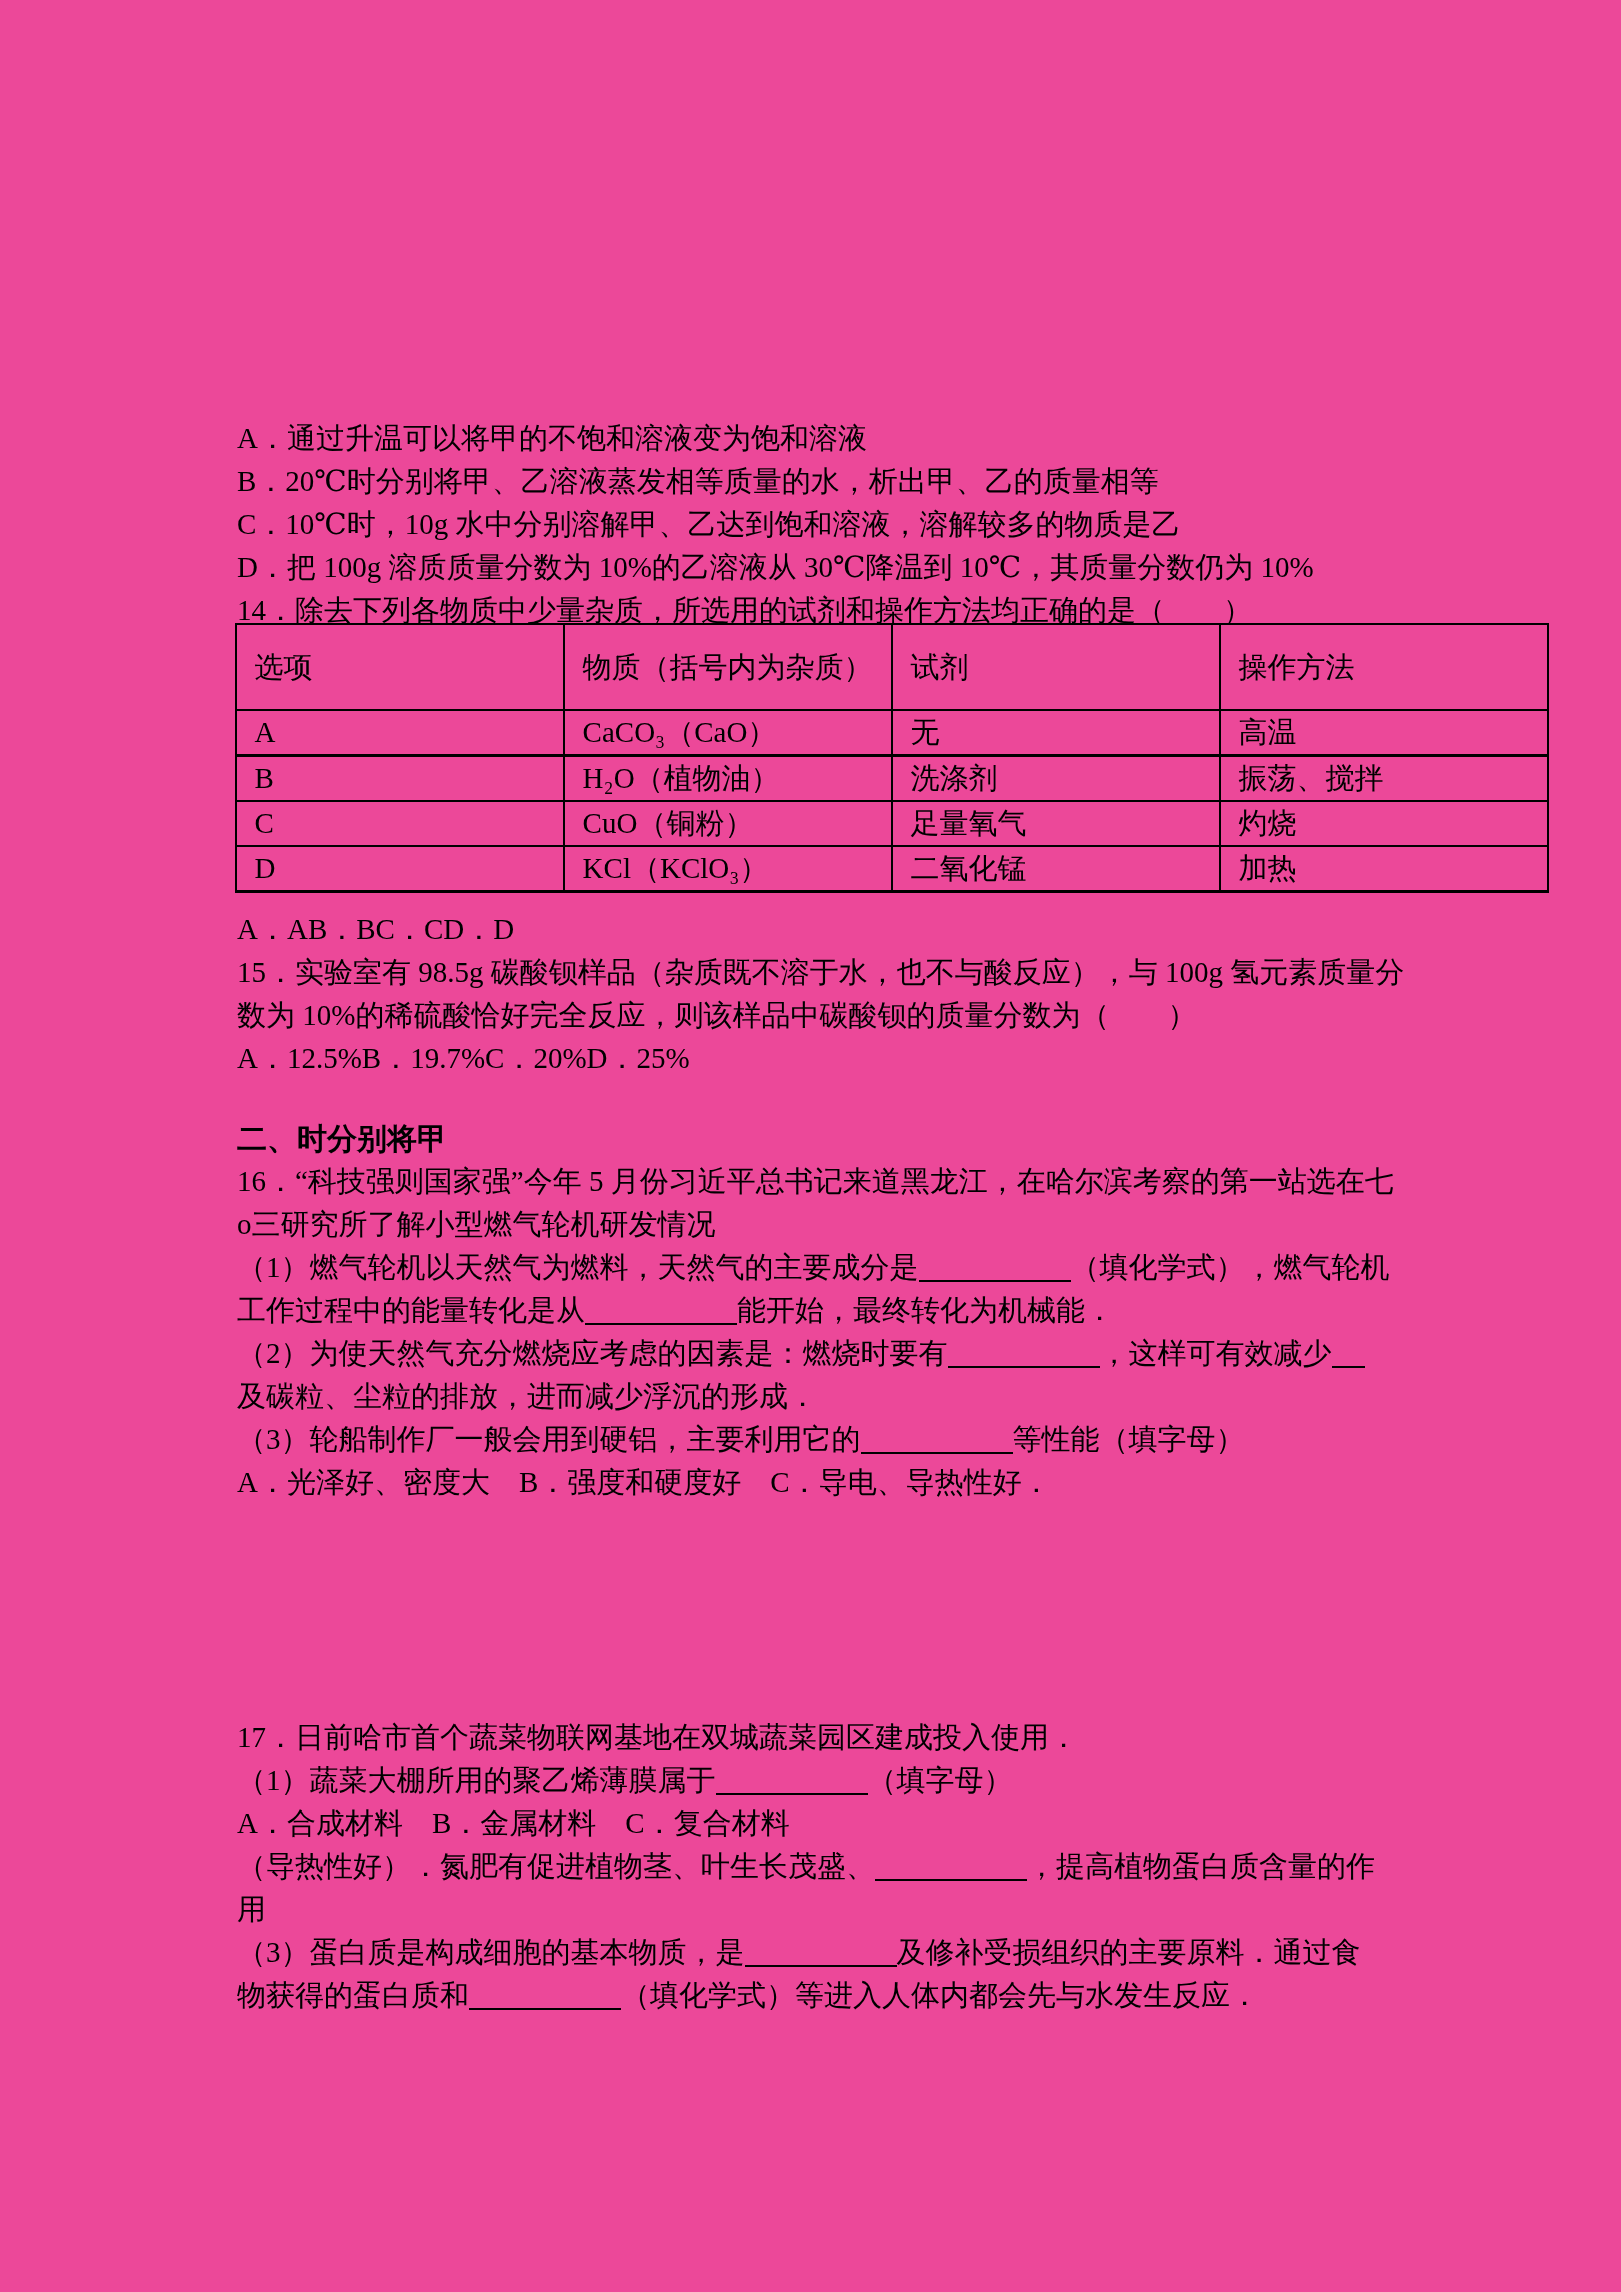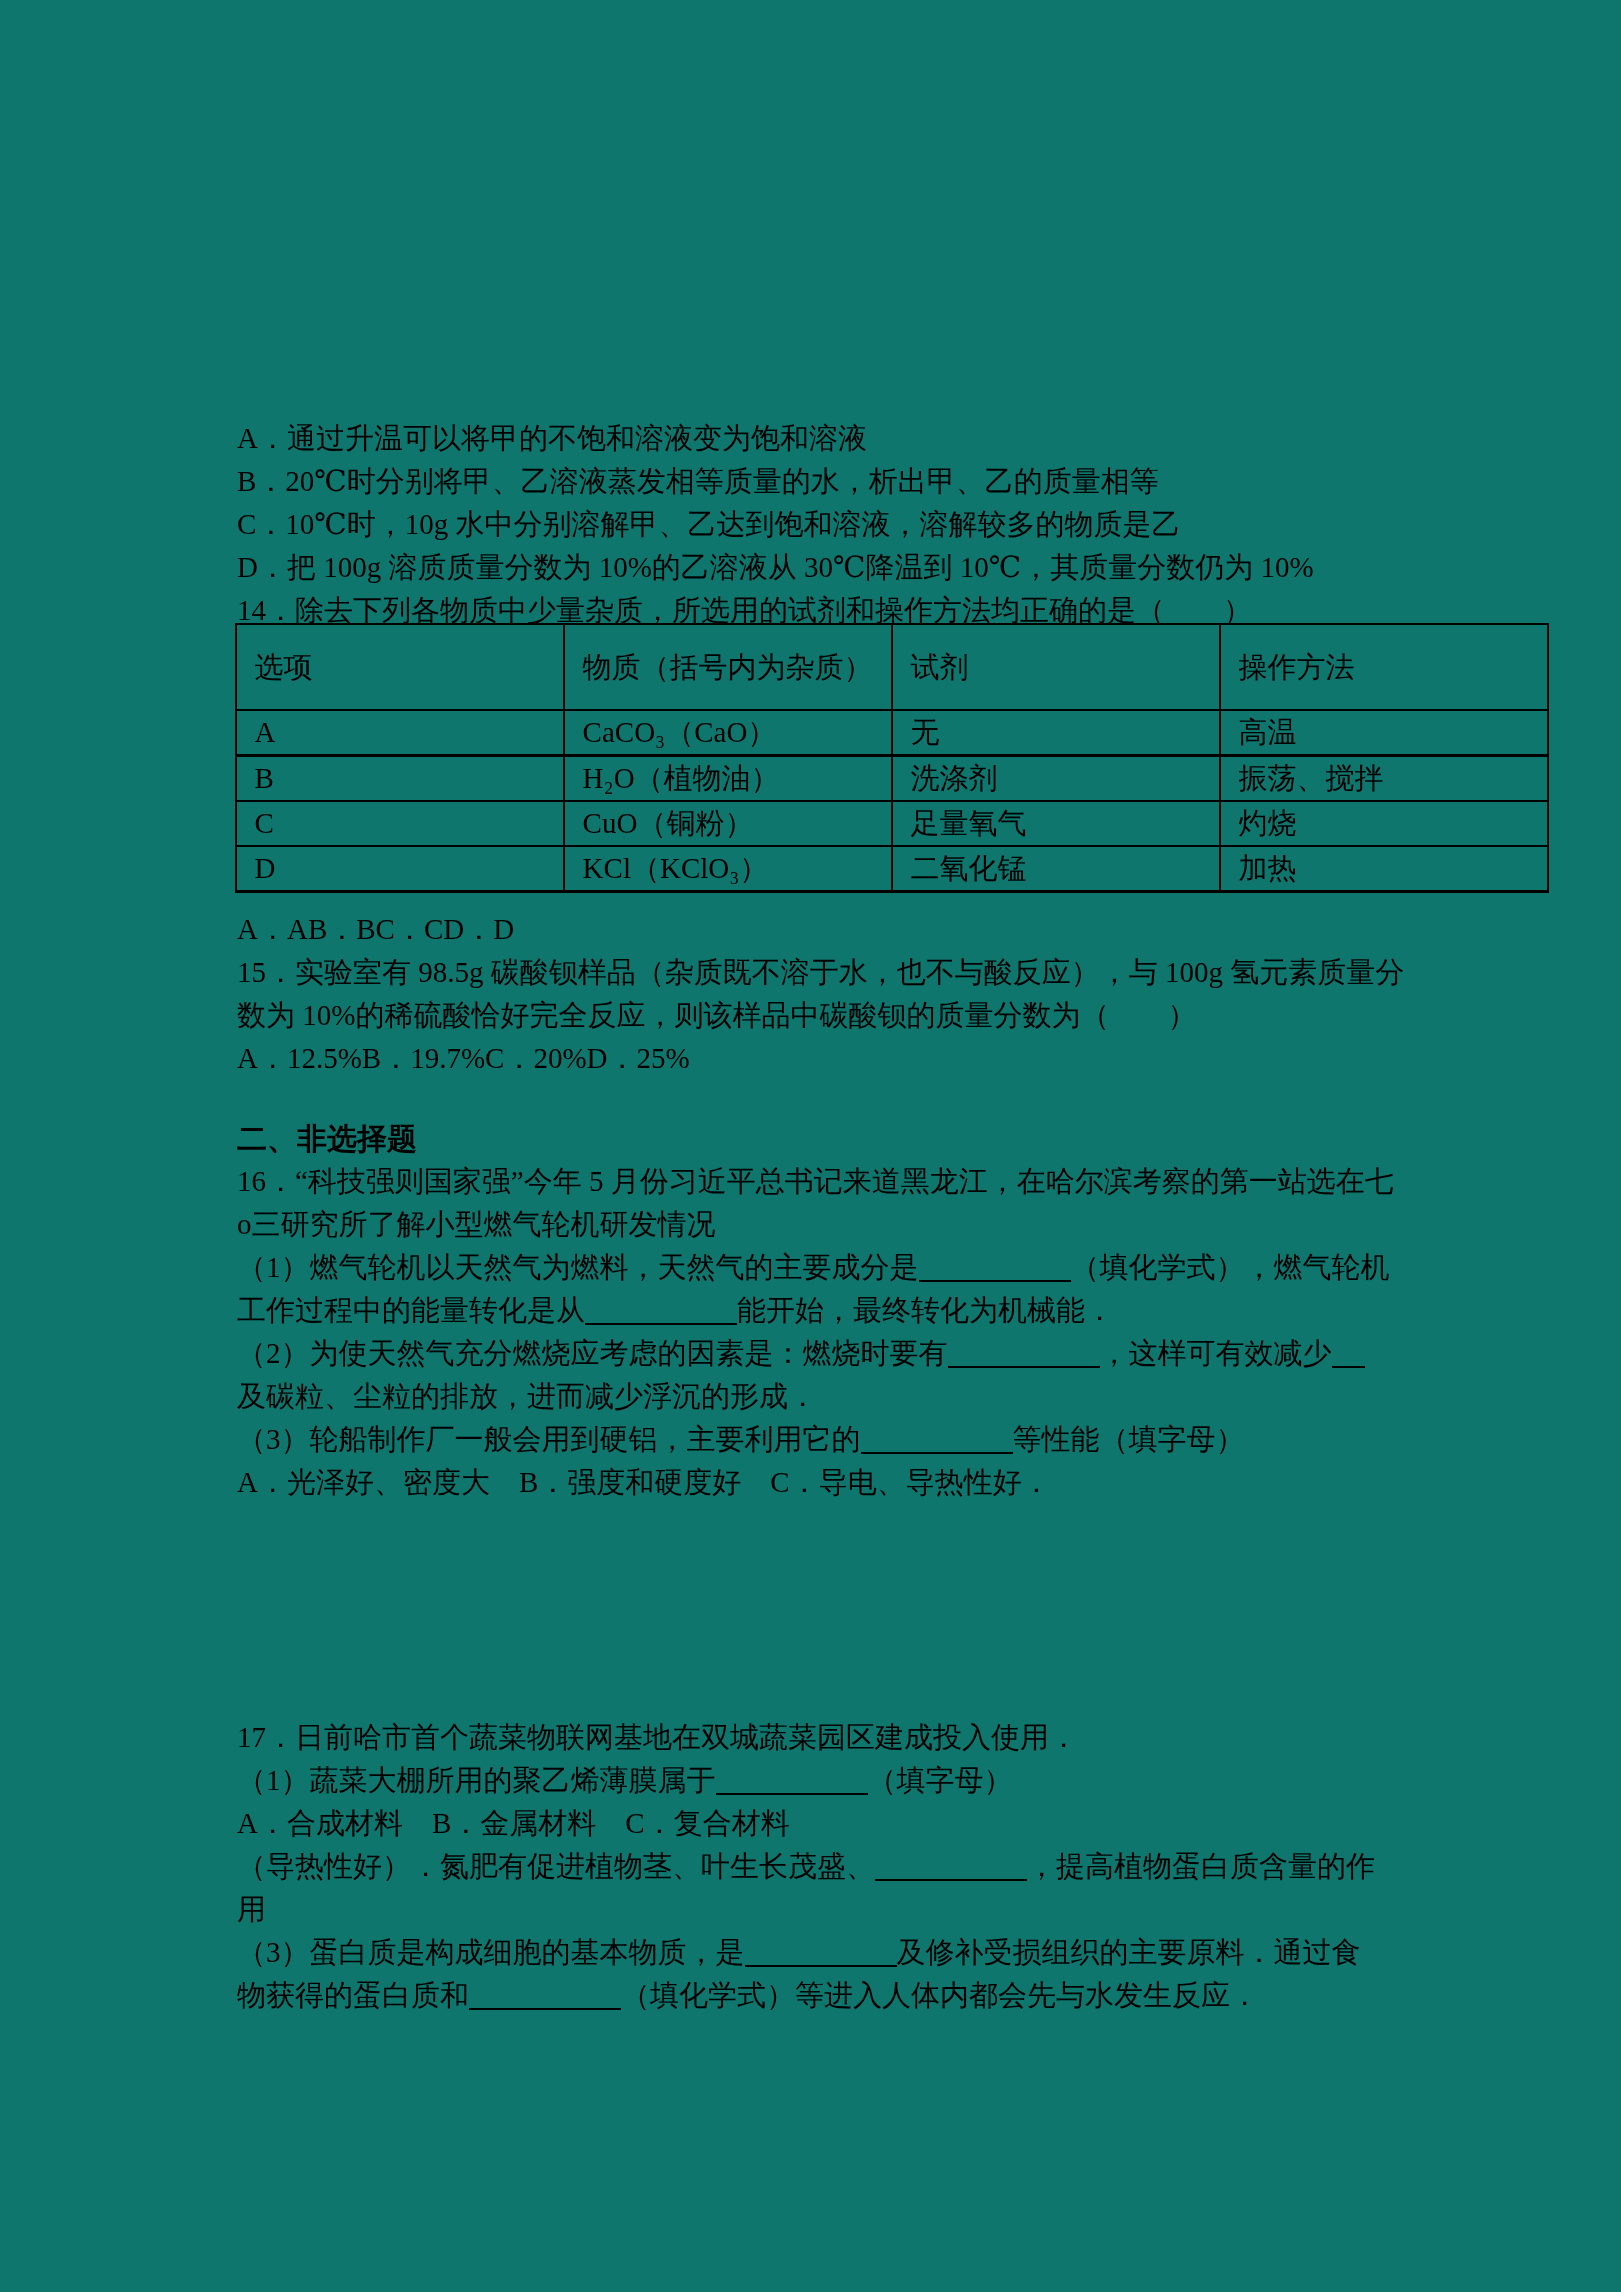--- a/index.html
+++ b/index.html
@@ -4,21 +4,21 @@
 <style>
   html, body {
     margin: 0;
     padding: 0;
     background: #e8e8e8;
   }
   .page {
     position: relative;
     width: 1621px;
     height: 2293px;
-    background: #0f766e;
+    background: #ec4899;
     font-family: "Liberation Serif", "DejaVu Serif", serif;
     color: #000000;
     overflow: hidden;
   }
   .content {
     position: absolute;
     left: 237px;
     top: 417px;
     width: 1162px;
   }
@@ -119,21 +119,21 @@
       </tr>
     </tbody>
       </table>
 
     <p class="line after-table">A．AB．BC．CD．D</p>
 
     <p class="line">15．实验室有 98.5g 碳酸钡样品（杂质既不溶于水，也不与酸反应），与 100g 氢元素质量分</p>
     <p class="line">数为 10%的稀硫酸恰好完全反应，则该样品中碳酸钡的质量分数为（　　）</p>
     <p class="line">A．12.5%B．19.7%C．20%D．25%</p>
 
-    <h2 class="line heading">二、非选择题</h2>
+    <h2 class="line heading">二、时分别将甲</h2>
 
     <p class="line">16．“科技强则国家强”今年 5 月份习近平总书记来道黑龙江，在哈尔滨考察的第一站选在七</p>
     <p class="line">o三研究所了解小型燃气轮机研发情况</p>
 
     <p class="line"><span>（1）燃气轮机以天然气为燃料，天然气的主要成分是</span><span class="blank"></span><span>（填化学式），燃气轮机</span></p>
     <p class="line"><span>工作过程中的能量转化是从</span><span class="blank"></span><span>能开始，最终转化为机械能．</span></p>
 
     <p class="line"><span>（2）为使天然气充分燃烧应考虑的因素是：燃烧时要有</span><span class="blank"></span><span>，这样可有效减少</span><span class="blank blank-short"></span></p>
     <p class="line">及碳粒、尘粒的排放，进而减少浮沉的形成．</p>
 

